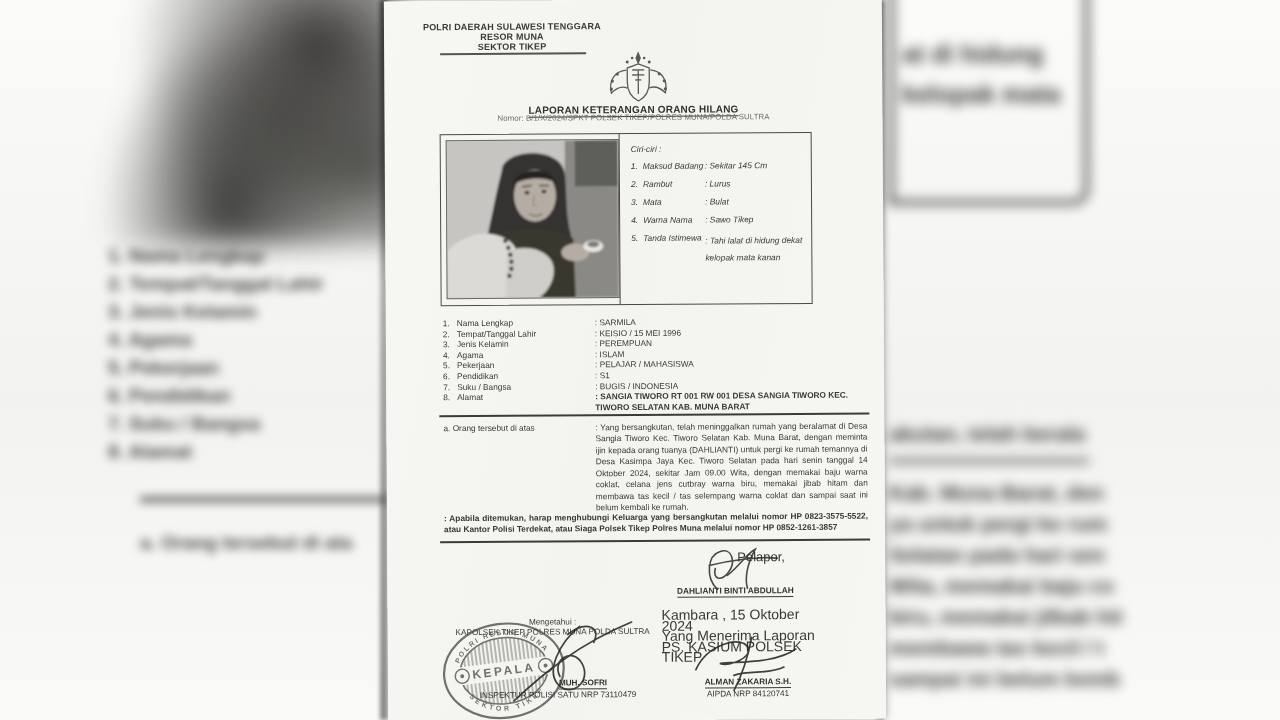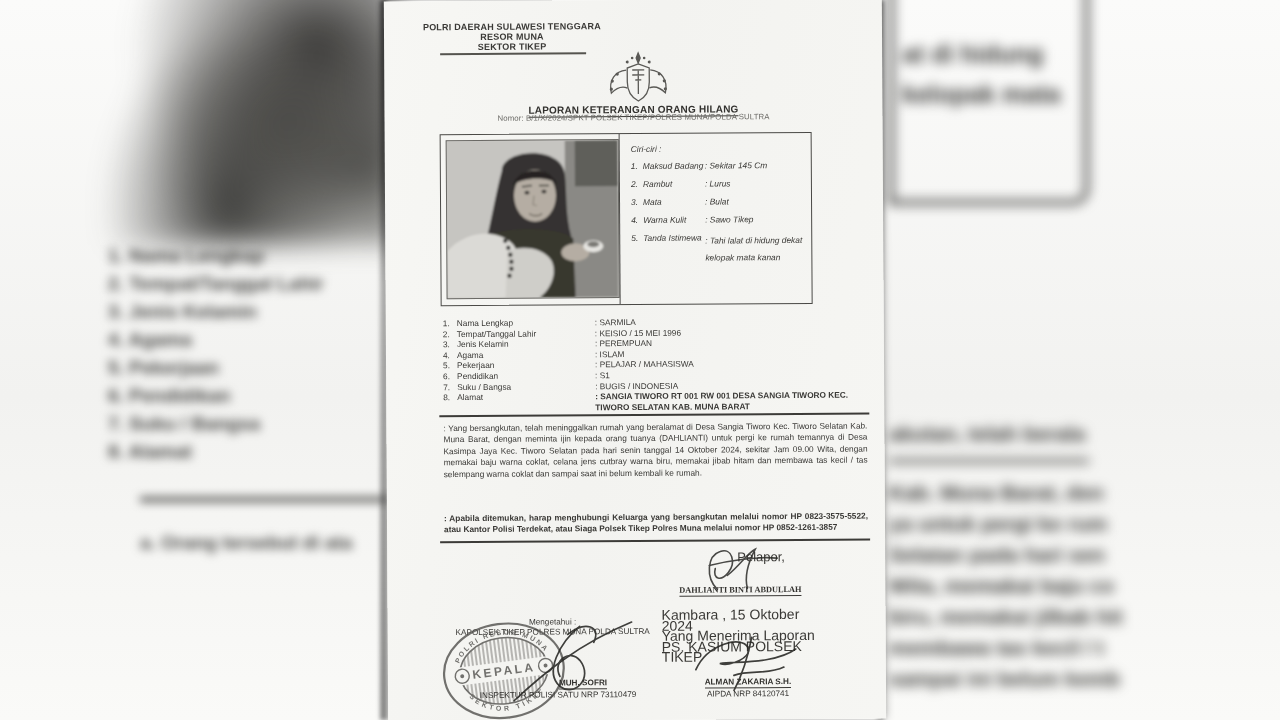--- a/index.html
+++ b/index.html
@@ -70,21 +70,21 @@
 
   .hr { left:53px; width:430px; height:2.2px; background:#3c3b38; }
   .hr1 { top:414px; } .hr2 { top:540px; }
 
   .sect { left:57px; width:424px; display:flex; font-size:8.3px; color:#3a3936; }
   .sect-a { top:422px; } .sect-b { top:512px; }
   .sect .slab { width:152px; flex:0 0 152px; line-height:11.3px; }
   .sect .stext { flex:1; text-align:justify; line-height:11.45px; }
 
   .pelapor-label { left:350px; top:550px; font-size:13px; color:#3a3936; }
-  .pelapor-name { left:282px; top:586px; width:132px; text-align:right; font-size:8.3px; font-weight:bold;font-family:Liberation Serif, serif; }
+  .pelapor-name { left:282px; top:586px; width:132px; text-align:center; font-size:8.3px; font-weight:bold; }
   .uline { border-bottom:1.2px solid #3a3936; padding-bottom:.5px; }
 
   .approval-head { left:34px; top:617px; width:262px; text-align:center; font-size:8.2px; line-height:10px; color:#3a3936; }
   .approver-name { left:140px; top:678px; width:110px; text-align:center; font-size:8.2px; font-weight:bold; }
   .approver-rank { left:48px; top:690px; width:244px; text-align:center; font-size:8.2px; }
 
   .receiver-head { left:274px; top:610px; width:172px; text-align:left; font-size:14px; line-height:10.5px; color:#3a3936; }
   .receiver-name { left:274px; top:678px; width:172px; text-align:center; font-size:8.2px; font-weight:bold; }
   .receiver-rank { left:274px; top:690px; width:172px; text-align:center; font-size:8.2px; }
 
@@ -216,21 +216,21 @@
         <span class="lab">Rambut</span>
         <span class="val">: Lurus</span>
       </div>
       <div class="ciri-row">
         <span class="no">3.</span>
         <span class="lab">Mata</span>
         <span class="val">: Bulat</span>
       </div>
       <div class="ciri-row">
         <span class="no">4.</span>
-        <span class="lab">Warna Kulit</span>
+        <span class="lab">Warna Nama</span>
         <span class="val">: Sawo Tikep</span>
       </div>
       <div class="ciri-row">
         <span class="no">5.</span>
         <span class="lab">Tanda Istimewa</span>
         <span class="val" style="line-height:17px">: Tahi lalat di hidung dekat kelopak mata kanan</span>
       </div>
     </div>
   </div>
 
@@ -273,20 +273,24 @@
     <div class="plist-row">
       <span class="no">8.</span>
       <span class="lab">Alamat</span>
       <span class="val" style="font-weight:bold; max-width:266px">: SANGIA TIWORO RT 001 RW 001 DESA SANGIA TIWORO KEC. TIWORO SELATAN KAB. MUNA BARAT</span>
     </div>
   </div>
 
   <div class="abs hr hr1"></div>
 
   <div class="abs sect sect-a">
+    <div class="slab">
+      <span>a.</span>
+      <span>Orang tersebut di atas</span>
+    </div>
     <div class="stext">: Yang bersangkutan, telah meninggalkan rumah yang beralamat di Desa Sangia Tiworo Kec. Tiworo Selatan Kab. Muna Barat, dengan meminta ijin kepada orang tuanya (DAHLIANTI) untuk pergi ke rumah temannya di Desa Kasimpa Jaya Kec. Tiworo Selatan pada hari senin tanggal 14 Oktober 2024, sekitar Jam 09.00 Wita, dengan memakai baju warna coklat, celana jens cutbray warna biru, memakai jibab hitam dan membawa tas kecil / tas selempang warna coklat  dan sampai saat ini belum kembali ke rumah.</div>
   </div>
 
   <div class="abs sect sect-b">
     <div class="stext" style="font-weight:bold">: Apabila ditemukan, harap menghubungi Keluarga yang bersangkutan melalui nomor HP 0823-3575-5522, atau Kantor Polisi Terdekat, atau Siaga Polsek Tikep Polres Muna melalui nomor HP 0852-1261-3857</div>
   </div>
 
   <div class="abs hr hr2"></div>
 
   <div class="abs pelapor-label">Pelapor,</div>

